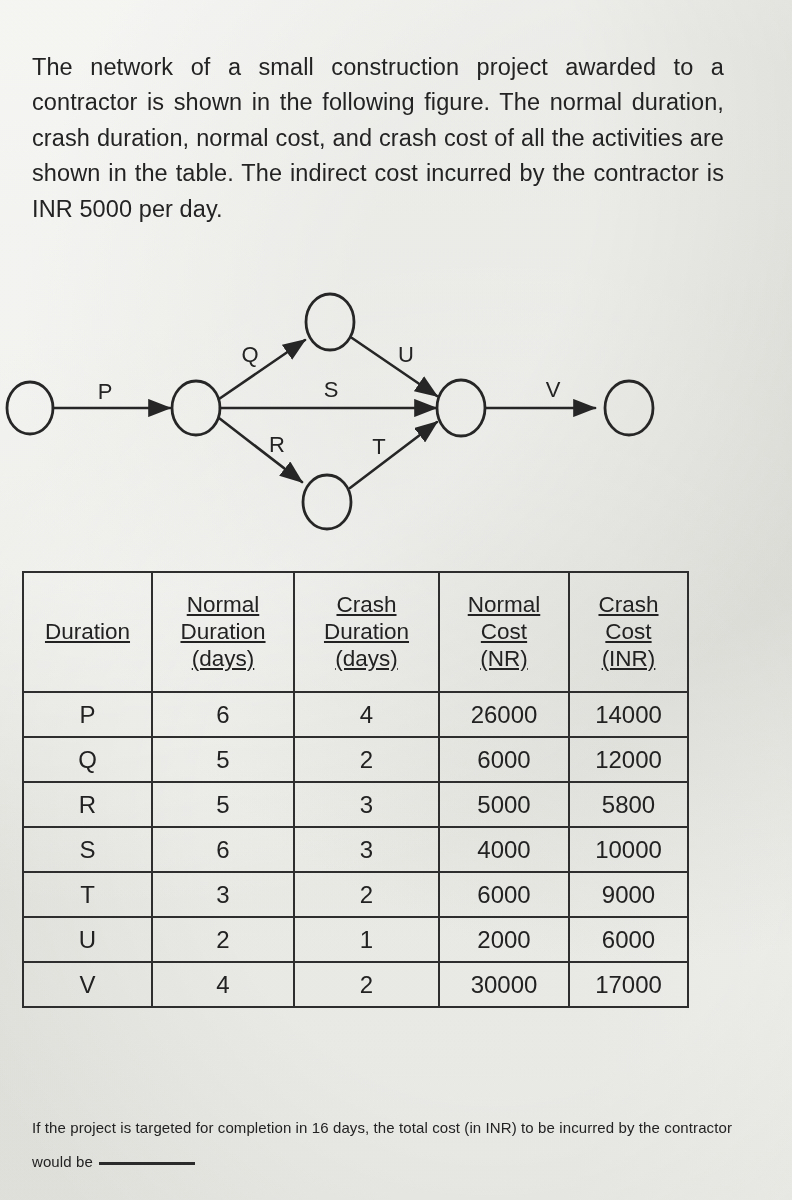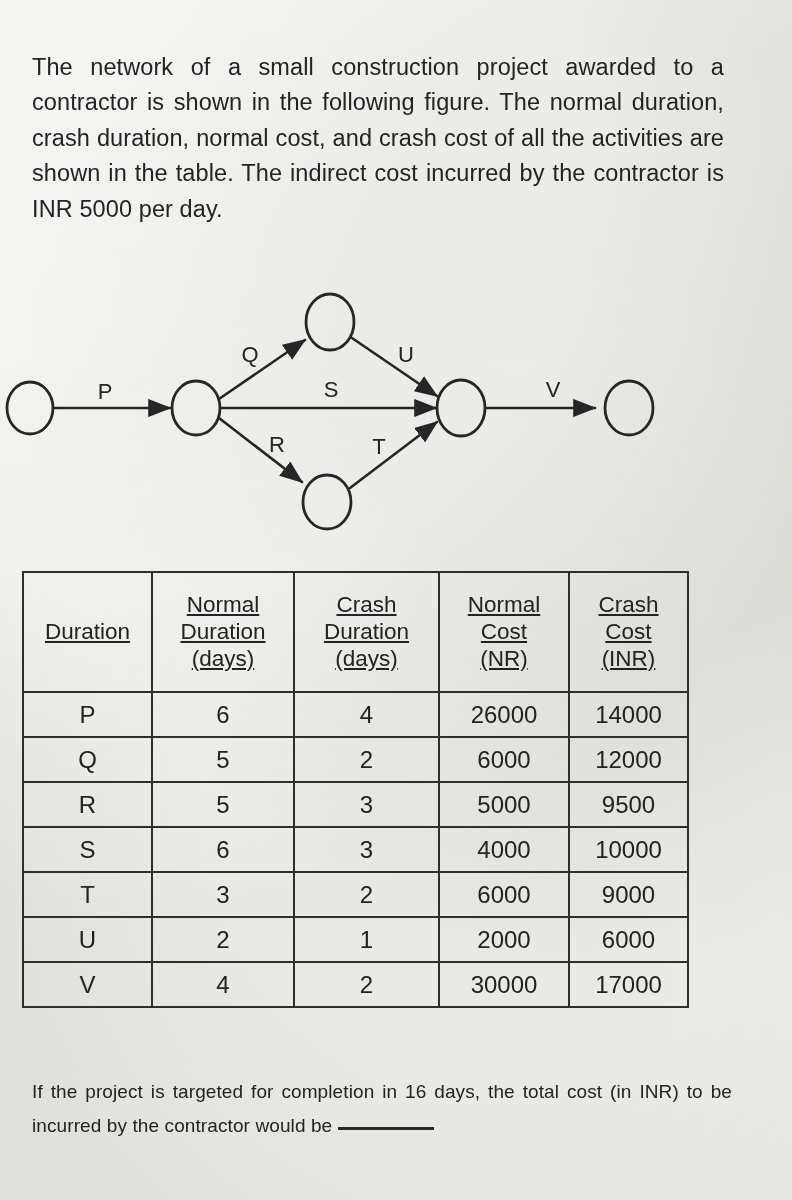--- a/index.html
+++ b/index.html
@@ -46,23 +46,23 @@
     letter-spacing: 0.1px;
     color: #232323;
   }
   #prompt-paragraph {
     left: 32px;
     top: 26px;
     width: 692px;
   }
   #question-paragraph {
     left: 32px;
-    top: 1056px;
+    top: 1096px;
     width: 700px;
-    font-size: 19px;
+    font-size: 15px;
     line-height: 34px;
   }
   .blank-line {
     display: inline-block;
     width: 96px;
     border-bottom: 3px solid #2b2b2b;
     vertical-align: 2px;
     margin-left: 6px;
   }
 
@@ -222,21 +222,21 @@
         <td>5</td>
         <td>2</td>
         <td>6000</td>
         <td>12000</td>
       </tr>
       <tr>
         <td>R</td>
         <td>5</td>
         <td>3</td>
         <td>5000</td>
-        <td>9500</td>
+        <td>5800</td>
       </tr>
       <tr>
         <td>S</td>
         <td>6</td>
         <td>3</td>
         <td>4000</td>
         <td>10000</td>
       </tr>
       <tr>
         <td>T</td>

